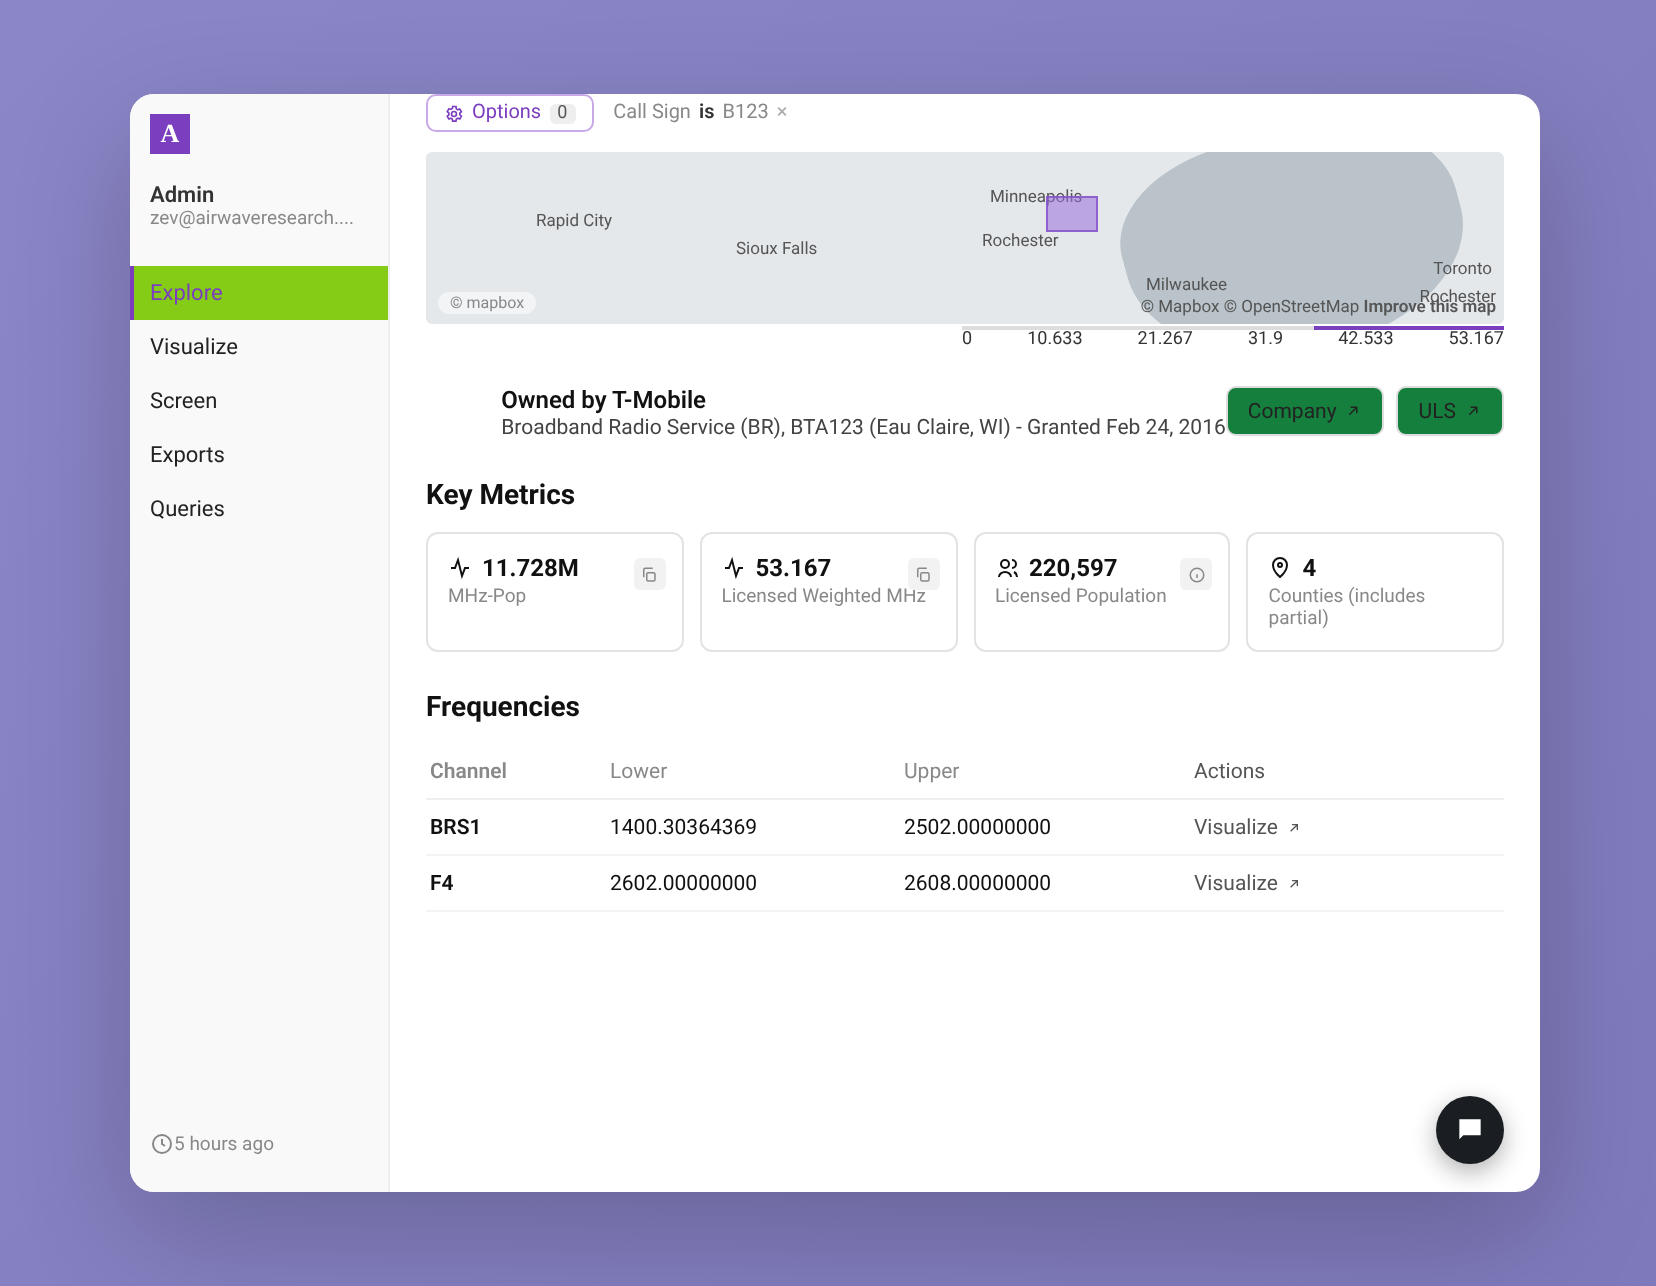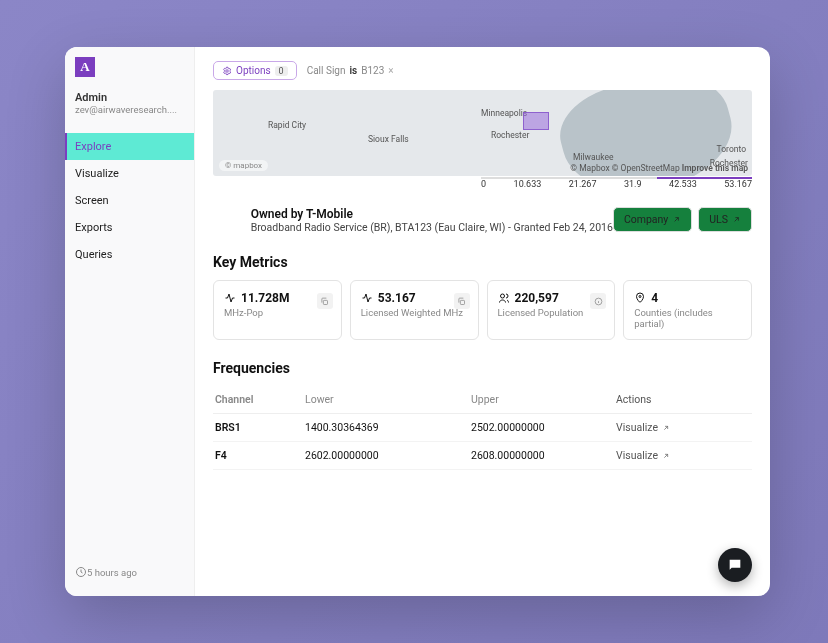--- a/index.html
+++ b/index.html
@@ -43,31 +43,31 @@
 .nav { flex: 1; }
 .nav-item {
   font-size: 11px; color: #222;
   padding: 7px 10px;
   cursor: pointer;
 }
 .nav-item.active {
   color: #7b3ebf;
   border-left: 2px solid #7b3ebf;
   padding-left: 8px;
-  background: #5eead4;
+  background: #84cc16;
 }
 .footer-time {
   padding: 8px 10px;
   font-size: 9.5px; color: #888;
   display: flex; align-items: center; gap: 0;
 }
 .main {
   flex: 1;
   overflow: hidden;
-  padding: 14px 18px;
+  padding: 0 18px;
 }
 .toolbar { display: flex; align-items: center; gap: 10px; margin-bottom: 10px; }
 .options-btn {
   border: 1px solid #c9a8e8;
   border-radius: 5px;
   background: #fff;
   padding: 3px 8px;
   font-size: 10px;
   color: #7b3ebf;
   display: flex; align-items: center; gap: 4px;
@@ -164,21 +164,21 @@
   width: 16px; height: 16px;
   background: #f2f2f2; border-radius: 3px;
   display: flex; align-items: center; justify-content: center;
   cursor: pointer;
 }
 .table { width: 100%; }
 .thead, .trow { display: flex; padding: 7px 2px; font-size: 10.5px; }
 .thead { color: #888; border-bottom: 1px solid #eee; }
 .trow { color: #111; border-bottom: 1px solid #f3f3f3; }
 .c1 { width: 90px; font-weight: 600; }
-.c2 { width: 166px; }
+.c2 { width: 147px; }
 .c3 { width: 145px; }
 .c4 { flex: 1; color: #555; }
 .trow .c4 { display: flex; align-items: center; gap: 4px; cursor: pointer; }
 .chat-bubble {
   position: absolute;
   right: 18px; bottom: 14px;
   width: 34px; height: 34px;
   background: #1a1d21;
   border-radius: 50%;
   display: flex; align-items: center; justify-content: center;
@@ -226,21 +226,21 @@
       <div class="filter-chip">
         <span class="light">Call Sign</span>
         <span class="bold">is</span>
         <span class="light">B123</span>
         <span class="close-x">×</span>
       </div>
     </div>
 
     <div class="map">
       <div class="map-water"></div>
-      <div class="map-city" style="top:18px;left:268px">Minneapolis</div>
+      <div class="map-city" style="top:18px;left:282px">Minneapolis</div>
       <div class="map-city" style="top:40px;left:278px">Rochester</div>
       <div class="map-city" style="top:62px;left:360px">Milwaukee</div>
       <div class="map-city" style="top:44px;left:155px">Sioux Falls</div>
       <div class="map-city" style="top:30px;left:55px">Rapid City</div>
       <div class="map-city" style="top:54px;right:6px">Toronto</div>
       <div class="map-city" style="top:68px;right:4px">Rochester</div>
       <div class="map-blob"></div>
       <div class="mapbox-badge">© mapbox</div>
       <div class="map-attr">
         <span>© Mapbox</span>

